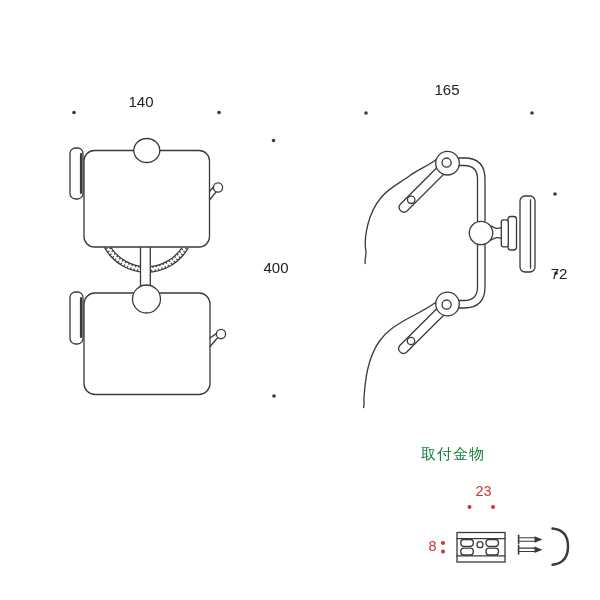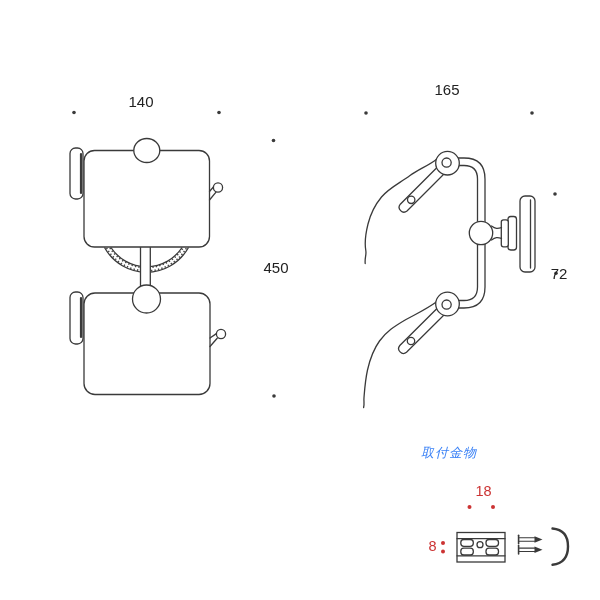--- a/index.html
+++ b/index.html
@@ -14,21 +14,21 @@
   .thick { stroke-width:2.2; }
   .stipple { stroke:#4a4a4a; fill:none; stroke-width:1.6; stroke-dasharray:1.4 2.1; }
   .dot { fill:var(--line); stroke:none; }
   .rdot { fill:var(--red); stroke:none; }
   .darkfill { fill:var(--line); stroke:none; }
   .dim {
     position:absolute; transform:translateX(-50%);
     font-size:15px; color:var(--text); white-space:nowrap; line-height:1;
   }
   .dim.red { color:var(--red); font-size:14.5px; }
-  .hw-title { position:absolute; font-size:13px; color:#3b82f6; letter-spacing:1px; white-space:nowrap; line-height:1;font-style:italic; }
+  .hw-title { position:absolute; font-size:15px; color:#15803d; letter-spacing:1px; white-space:nowrap; line-height:1; }
 </style>
 </head>
 <body>
 
 <div class="canvas">
 
   <svg class="drawing" width="600" height="600" viewBox="0 0 600 600">
 
     <g>
 
@@ -148,20 +148,20 @@
         <line class="ln" x1="519.4" y1="548.1" x2="535" y2="548.1" style="stroke-width:1.1"></line>
         <line class="ln" x1="519.4" y1="551.5" x2="535" y2="551.5" style="stroke-width:1.1"></line>
         <polygon class="darkfill" points="534.5,546.6 542.5,549.8 534.5,553"></polygon>
       </g>
       <path class="ln" style="stroke-width:2.4" d="M552.5,528.5 C563.5,529.5 568,536 568,546.5 C568,557 563.5,563.5 552.5,564.8"></path>
     </g>
   </svg>
 
   <div class="dim" style="left:141px; top:94px;">140</div>
   <div class="dim" style="left:447px; top:82px;">165</div>
-  <div class="dim" style="left:276px; top:260px;">450</div>
+  <div class="dim" style="left:276px; top:260px;">400</div>
   <div class="dim" style="left:559px; top:229.5px;margin-top:36px;">72</div>
 
   <div class="hw-title" style="left:421px; top:446px;">取付金物</div>
-  <div class="dim red" style="left:483.5px; top:483.5px;">18</div>
+  <div class="dim red" style="left:483.5px; top:483.5px;">23</div>
   <div class="dim red" style="left:432.5px; top:538.5px;">8</div>
 
 </div>
 
 </body></html>

